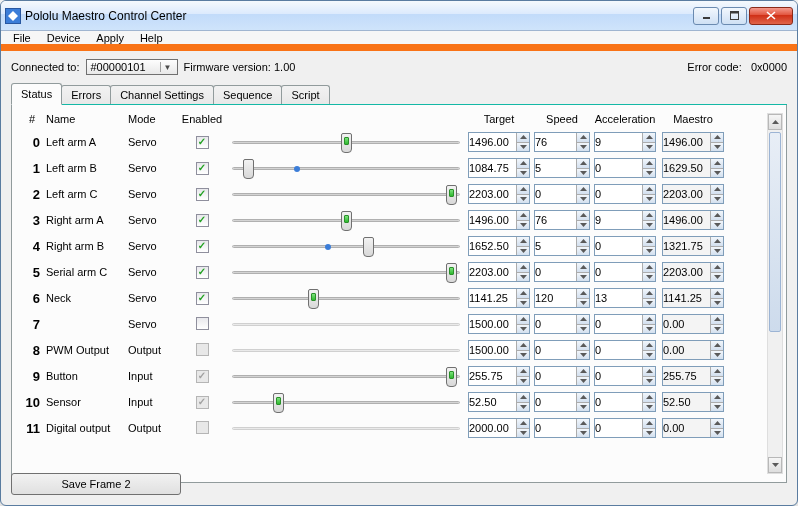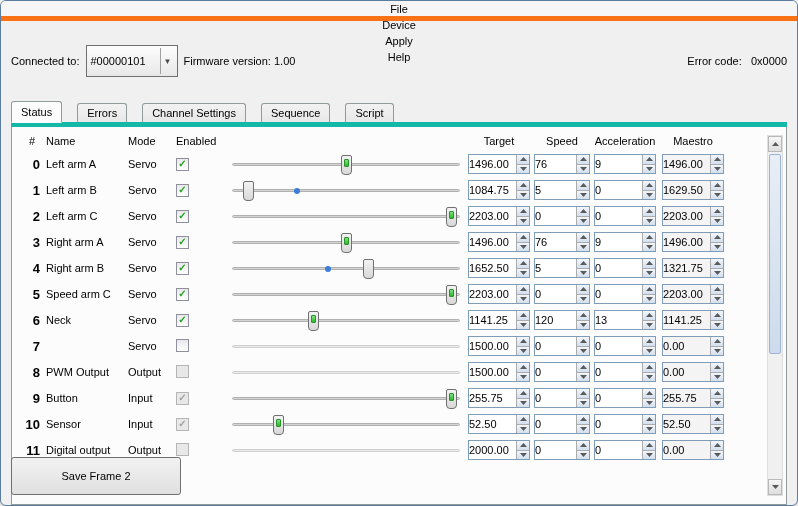--- a/index.html
+++ b/index.html
@@ -11,44 +11,44 @@
   .title-icon { width: 16px; height: 16px; background: #3b7dd8; border: 1px solid #2857a0; display:flex; align-items:center; justify-content:center; margin-right:4px;}
   .title-icon svg { display:block; }
   .title-text { font-size: 12px; color: #000; flex: 1; }
   .win-btns { display: flex; gap: 0; }
   .win-btn { width: 28px; height: 18px; border: 1px solid #6a8ab0; border-radius: 3px; margin-left: 2px; background: linear-gradient(to bottom, #f2f7fd, #cfe0f4); display:flex; align-items:center; justify-content:center; font-size:9px; }
   .win-btn.min { width:26px; }
   .win-btn.max { width:26px; }
   .win-btn.close { width: 44px; background: linear-gradient(to bottom, #f49a8d 0%, #e1523b 45%, #d03017 46%, #e0644a 100%); border-color:#8a2a18; color:#fff;}
   
   
-  .menubar { height: 20px; background: #f6f6f6; display: flex; align-items: center; padding: 0 4px; border-bottom: 5px solid #f97316; flex-direction: column; }
+  .menubar { height: 20px; background: #f6f6f6; display: flex; align-items: center; padding: 0 4px; border-bottom: 7px solid #f97316; }
   .menu-item { padding: 2px 8px; font-size: 11px; cursor: default; }
   
   
   .content { padding: 8px 10px 10px 10px; height: calc(100% - 50px); }
   .toprow { display: flex; align-items: center; margin-bottom: 8px; font-size: 11px; }
-  .toprow .combo { width: 92px; height: 32px; border: 1px solid #707070; background: linear-gradient(to bottom,#fdfdfd,#e8e8e8); display: flex; align-items: center; padding: 0 4px; margin: 16px 6px; position:relative; }
+  .toprow .combo { width: 92px; height: 16px; border: 1px solid #707070; background: linear-gradient(to bottom,#fdfdfd,#e8e8e8); display: flex; align-items: center; padding: 0 4px; margin: 0 6px; position:relative; }
   .combo .arrow { position:absolute; right:2px; top:2px; bottom:2px; width:15px; border-left:1px solid #a0a0a0; display:flex;align-items:center;justify-content:center; font-size:8px; color:#4a4a4a;}
   .spacer { flex: 1; }
   .errorcode { font-size: 11px; }
   
   
-  .tabstrip { display: flex; align-items:flex-end; border-bottom: 5px solid #14b8a6; position:relative; z-index:1;gap:16px;}
+  .tabstrip { display: flex; align-items:flex-end; border-bottom: 1px solid #14b8a6; position:relative; z-index:1;}
   .tab { padding: 3px 9px 3px 9px; font-size: 11px; border: 1px solid #919b9c; border-bottom: none; background: linear-gradient(to bottom,#f2f2f2,#e8e8e8); margin-right:-1px; border-top-left-radius:3px; border-top-right-radius:3px; cursor:default; }
   .tab.active { background:#fcfcfc; padding-top:4px; padding-bottom:4px; margin-bottom:-1px; border-bottom:1px solid #fcfcfc; position:relative; z-index:2;}
   
   .tabbody { background:#fcfcfc; border:1px solid #919b9c; border-top:none; height: 378px; position:relative; padding:6px 2px 6px 6px; }
   
   
   .hdr { display:flex; align-items:center; font-size:11px; color:#000; padding:2px 0 4px 0; }
   .col-num { width: 28px; text-align:center; }
   .col-name { width: 82px; }
   .col-mode { width: 48px; }
-  .col-en { width: 52px; text-align:left; }
+  .col-en { width: 52px; text-align:center; }
   .col-slider { width: 238px; }
   .col-target { width: 66px; text-align:center; }
   .col-speed { width: 60px; text-align:center; }
   .col-accel { width: 66px; text-align:center; }
   .col-pos { width: 66px; text-align:center; margin-left: 2px;}
   
   .rows { overflow-y: hidden; }
   .row { display:flex; align-items:center; height: 26px; }
   .row .col-num { font-weight:bold; font-size:13px; text-align:right; padding-right:6px;}
   .row .col-name, .row .col-mode { font-size:11px; }
@@ -71,34 +71,60 @@
   .spin { width: 62px; height: 20px; border:1px solid #7f9db9; background:#fff; display:flex; align-items:center; position:relative; margin:0 2px;}
   .spin .val { flex:1; text-align:left; padding-right:14px; font-size:11px; }
   .spin .btns { position:absolute; right:0; top:0; bottom:0; width:13px; border-left:1px solid #acacac; display:flex; flex-direction:column;}
   .spin .sbtn { flex:1; background:linear-gradient(to bottom,#f2f6fb,#d3e0ef); display:flex; align-items:center; justify-content:center;}
   .spin .sbtn:first-child{border-bottom:1px solid #acacac;}
   .spin .sbtn svg{display:block;}
   .spin.ro { background:#f4f4f4; }
   .spin.narrow { width:56px; }
 
   
-  .botbtn { position:absolute; bottom:10px; height:38px; border:1px solid #707070; border-radius:3px; background:linear-gradient(to bottom,#f2f2f2,#e0e0e0); font-size:11px; display:flex;align-items:center;justify-content:center; padding:0 10px; cursor:default;}
+  .botbtn { position:absolute; bottom:10px; height:22px; border:1px solid #707070; border-radius:3px; background:linear-gradient(to bottom,#f2f2f2,#e0e0e0); font-size:11px; display:flex;align-items:center;justify-content:center; padding:0 10px; cursor:default;}
   .save-btn { left:10px; width:170px;}
   .apply-btn { right:14px; width:160px;}
   
   
   .vscroll { position:absolute; right:3px; top:8px; bottom:8px; width:16px; background:#f0f0f0; border:1px solid #dedede; }
   .vscroll .arrowbtn { height:16px; background:linear-gradient(to bottom,#f6f6f6,#dedede); border:1px solid #b8b8b8; margin:0; display:flex;align-items:center;justify-content:center;}
   .vscroll .sthumb { position:absolute; left:1px; right:1px; top:18px; height:200px; background:linear-gradient(to bottom,#e8eef6,#cddbec); border:1px solid #9cb4d4; border-radius:2px;}
   .vscroll .arrowbtn.down{position:absolute;bottom:0;left:0;right:0;}
 </style>
 </head>
 <body>
 
 <div class="window">
+  <div class="titlebar">
+    <div class="title-icon">
+      <svg width="10" height="10" viewBox="0 0 10 10">
+          <path d="M5 0 L10 5 L5 10 L0 5 Z" fill="#fff"></path>
+        </svg>
+    </div>
+    <div class="title-text">Pololu Maestro Control Center</div>
+    <div class="win-btns">
+      <div class="win-btn min">
+          <svg width="9" height="9">
+            <rect x="1" y="6" width="7" height="2" fill="#3a3a3a"></rect>
+          </svg>
+        </div>
+      <div class="win-btn max">
+          <svg width="9" height="9">
+            <rect x="0.5" y="0.5" width="8" height="8" fill="none" stroke="#3a3a3a" stroke-width="1"></rect>
+            <rect x="0.5" y="0.5" width="8" height="2" fill="#3a3a3a"></rect>
+          </svg>
+        </div>
+      <div class="win-btn close">
+          <svg width="10" height="9">
+            <path d="M1 1 L9 8 M9 1 L1 8" stroke="#fff" stroke-width="1.6"></path>
+          </svg>
+        </div>
+    </div>
+  </div>
 
   <div class="menubar">
     <div class="menu-item">File</div>
     <div class="menu-item">Device</div>
     <div class="menu-item">Apply</div>
     <div class="menu-item">Help</div>
   </div>
 
   <div class="content">
     <div class="toprow">
@@ -533,21 +559,21 @@
                     <svg width="7" height="4">
                       <path d="M0 0 L3.5 4 L7 0 Z" fill="#5a5a5a"></path>
                     </svg>
                   </div>
                 </div>
               </div>
             </div>
           </div>
           <div class="row">
             <div class="col-num">5</div>
-            <div class="col-name">Speed arm C</div>
+            <div class="col-name">Serial arm C</div>
             <div class="col-mode">Servo</div>
             <div class="col-en"><span class="chk checked"></span></div>
             <div class="col-slider">
               <div class="slider">
                 <div class="track"></div>
                 <div class="dot" style="left:218px"></div>
                 <div class="thumb green" style="left:214px"></div>
               </div>
             </div>
             <div class="col-target">

